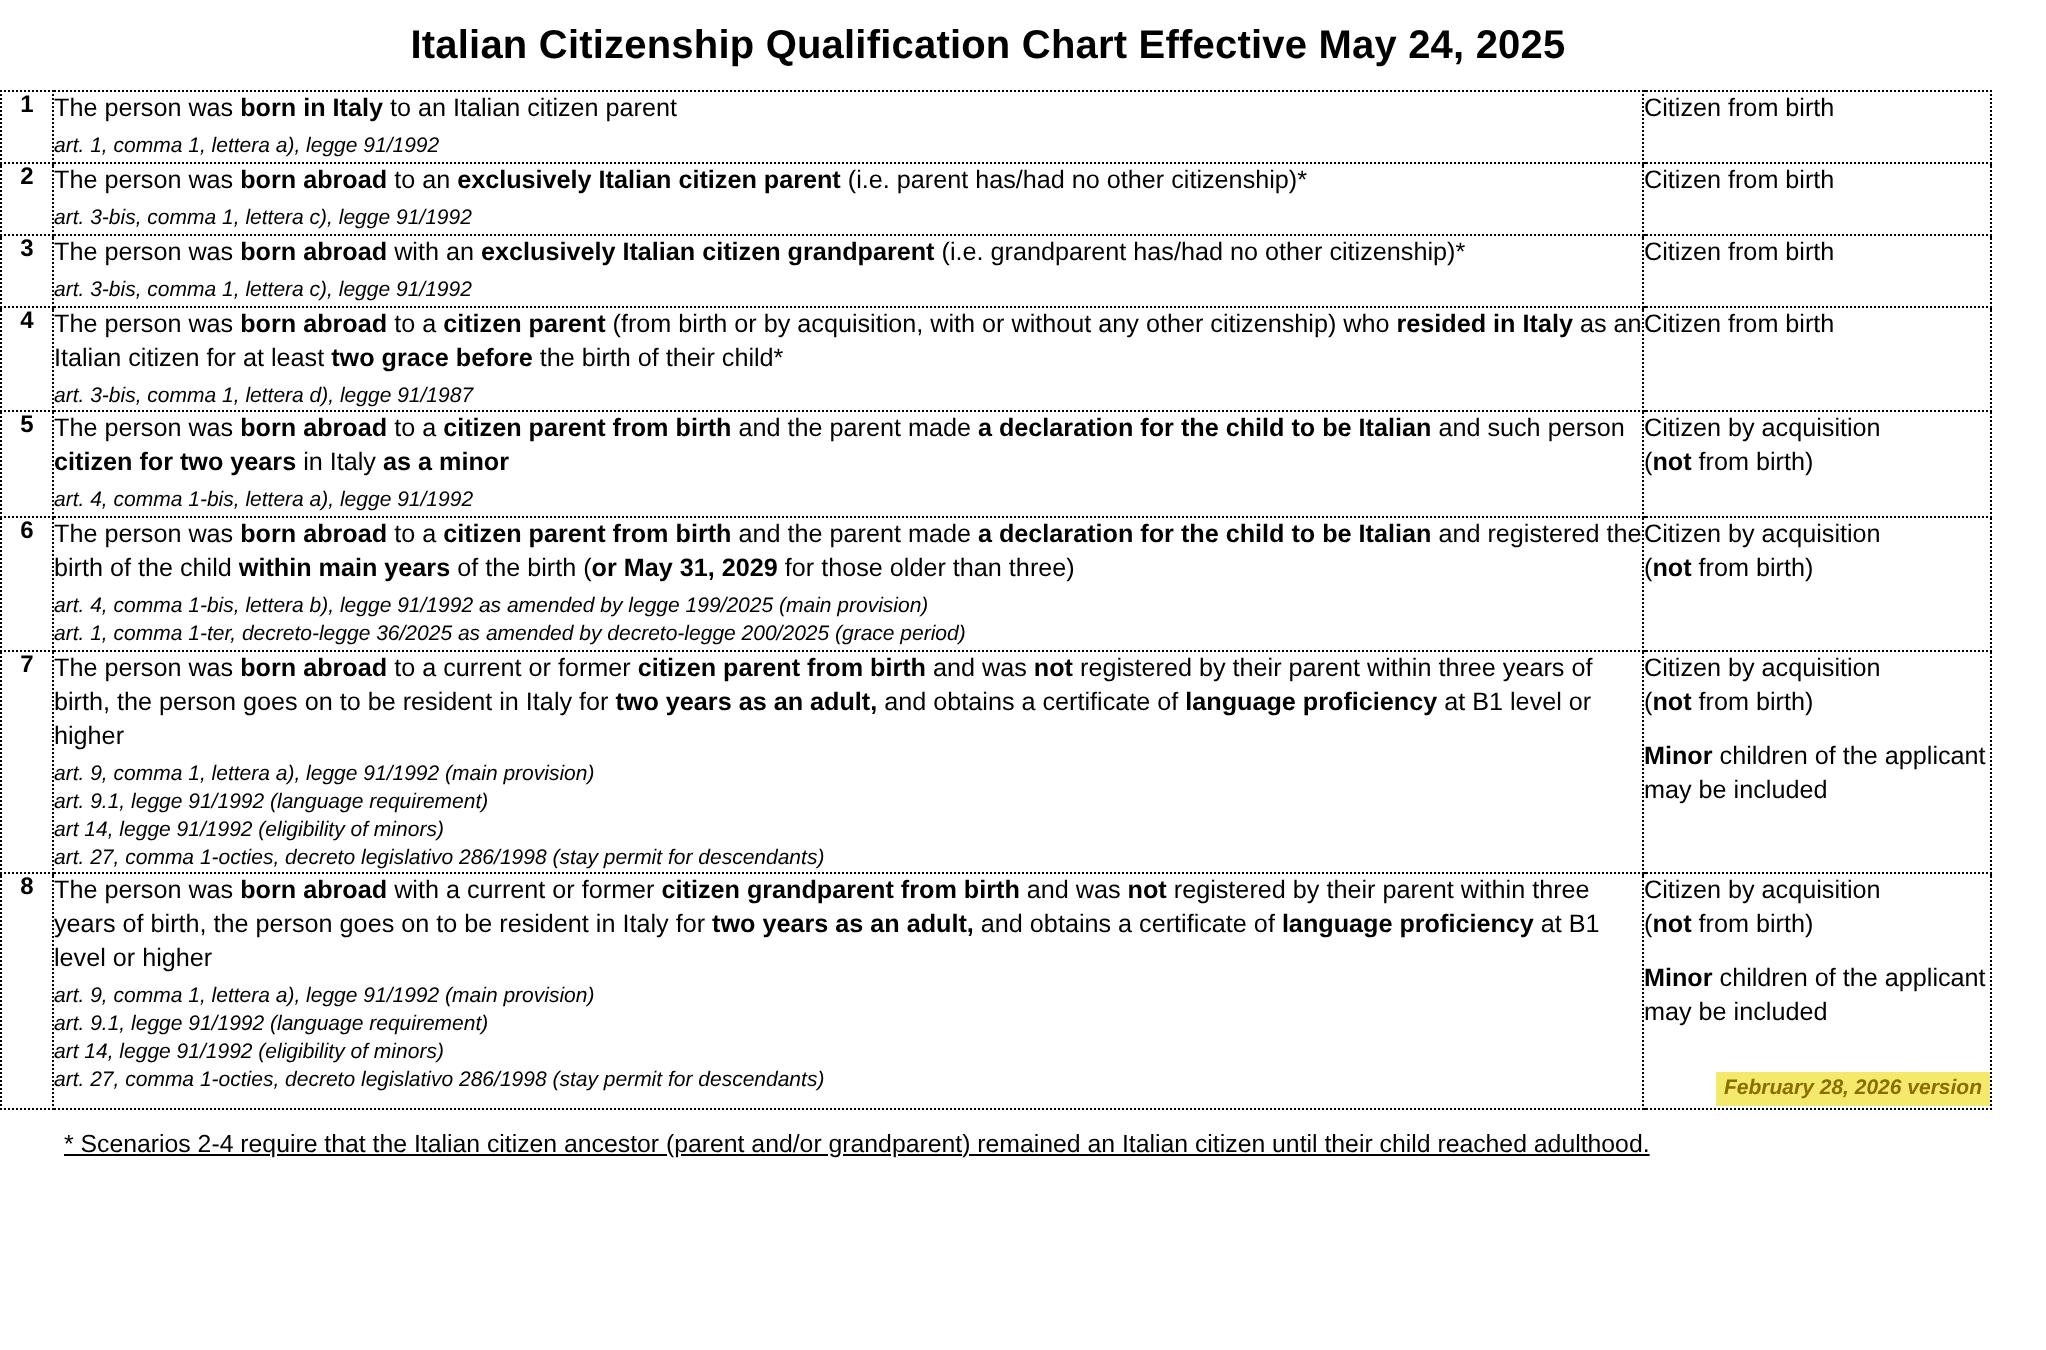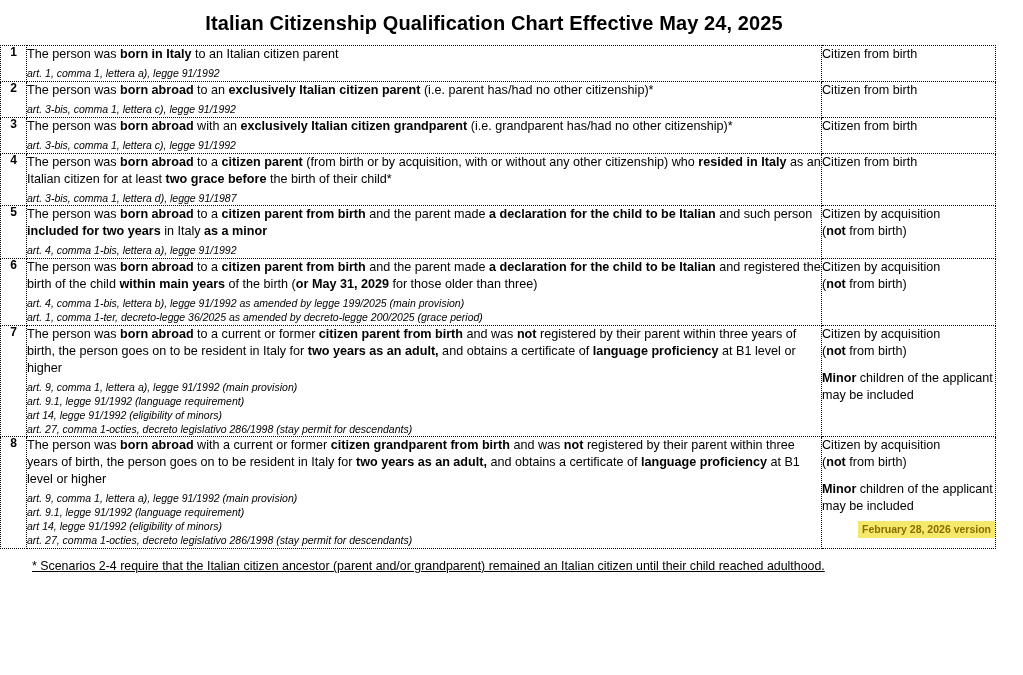--- a/index.html
+++ b/index.html
@@ -81,22 +81,24 @@
   .version-wrap {
     text-align: right;
     margin-top: 6px;
     margin-bottom: 1px;
   }
   .version {
     display: inline-block;
     background: #f5e96b;
     color: #8a6d00;
     font-size: 10.5px;
+    font-style: italic;
     padding: 1px 4px 1px 4px;
     font-weight: bold;
+    margin-top: 15px;
   }
   .footnote {
     width: 995px;
     margin: 0 auto;
     padding-top: 10px;
     font-size: 12.4px;
     text-align: left;
     padding-left: 32px;
     box-sizing: border-box;
     text-decoration: underline;
@@ -160,21 +162,21 @@
               <div>art. 3-bis, comma 1, lettera d), legge 91/1987</div>
             </div>
           </td>
           <td class="then-cell">
             <div>Citizen from birth</div>
           </td>
         </tr>
         <tr>
           <td class="num">5</td>
           <td class="if-cell">
-            <div>The person was <b>born abroad</b> to a <b>citizen parent from birth</b> and the parent made <b>a declaration for the child to be Italian</b> and such person <b>included for two years</b> in Italy <b>as a minor</b></div>
+            <div>The person was <b>born abroad</b> to a <b>citizen parent from birth</b> and the parent made <b>a declaration for the child to be Italian</b> and such person <b>citizen for two years</b> in Italy <b>as a minor</b></div>
             <div class="cite">
               <div>art. 4, comma 1-bis, lettera a), legge 91/1992</div>
             </div>
           </td>
           <td class="then-cell">
             <div>Citizen by acquisition<br>(<b>not</b> from birth)</div>
           </td>
         </tr>
         <tr>
           <td class="num">6</td>

